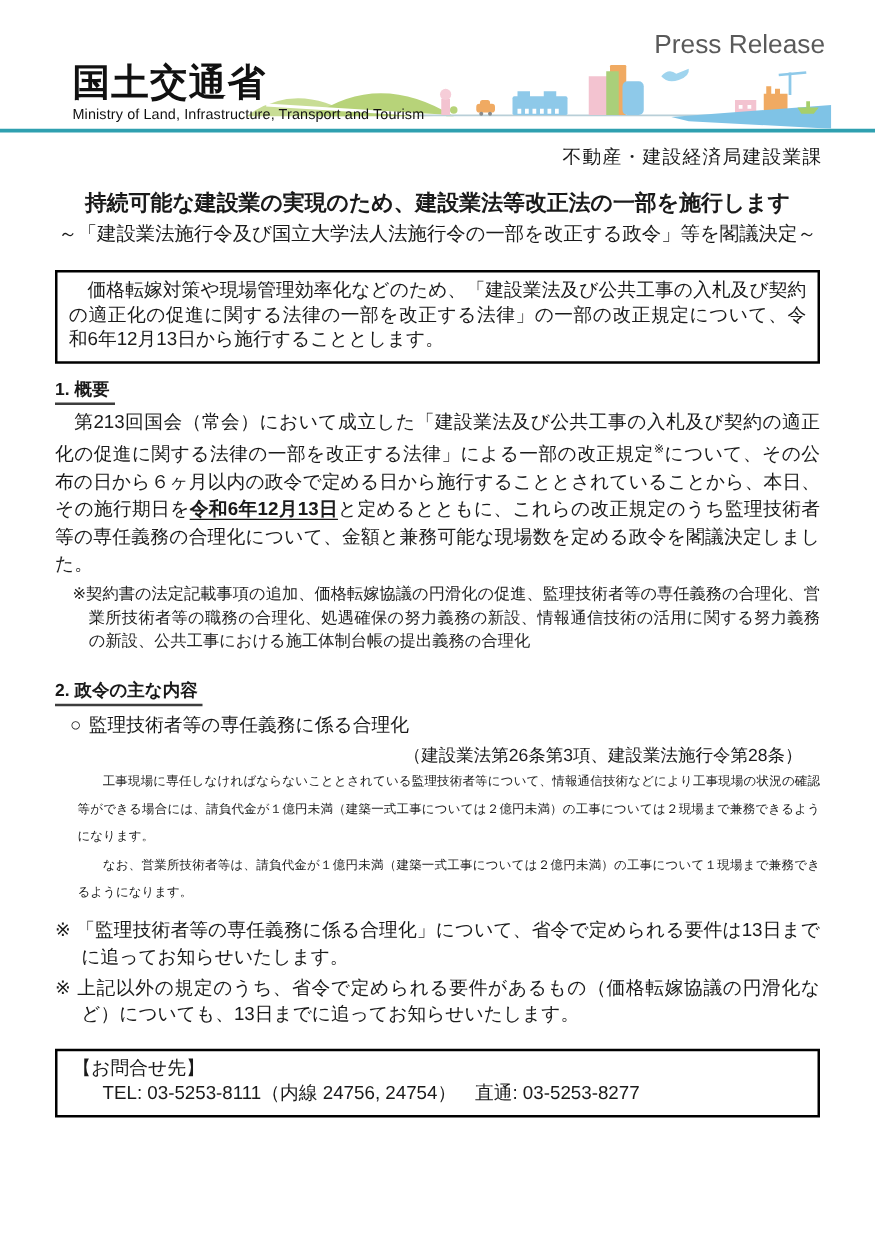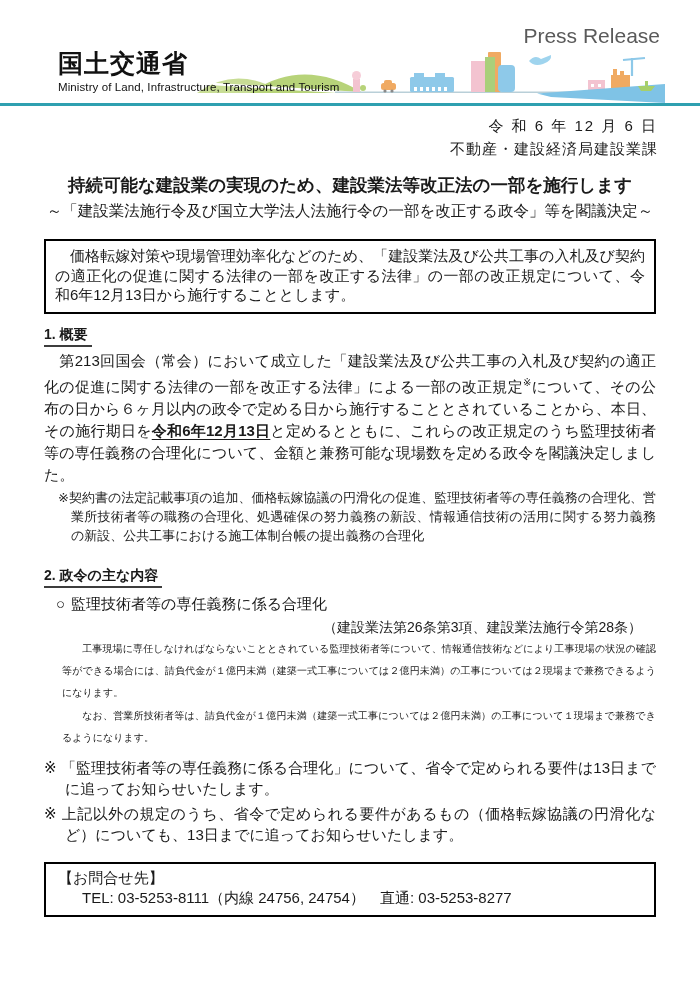--- a/index.html
+++ b/index.html
@@ -7,21 +7,21 @@
   body {
     width:700px; height:991px;
     font-family:"Liberation Sans","DejaVu Sans",sans-serif;
     color:#1a1a1a;
   }
   .page { position:relative; width:700px; height:991px; overflow:hidden; background:#fff; }
 
   
   .header { position:relative; height:106px; }
   .logo-block { position:absolute; left:58px; top:50px; z-index:2; }
-  .logo-jp { font-size:25px; font-weight:bold; color:#111; letter-spacing:1px; line-height:1.1; }
+  .logo-jp { font-size:30px; font-weight:bold; color:#111; letter-spacing:1px; line-height:1.1; }
   .logo-en { font-size:11.5px; color:#111; margin-top:3px; letter-spacing:0.1px; }
   .press-release { position:absolute; right:40px; top:24px; font-size:21px; color:#5a5a5a; z-index:2; }
   .illustration { position:absolute; left:195px; top:48px; width:470px; height:55px; z-index:1; }
   .header-divider { position:absolute; left:0; bottom:0; width:700px; height:3px; background:#2fa0b0; }
 
   
   .meta { text-align:right; padding-right:42px; margin-top:9px; }
   .meta-date { font-size:15px; letter-spacing:2px; line-height:21px; }
   .meta-dept { font-size:15px; letter-spacing:1px; line-height:21px; margin-top:2px; }
 
@@ -142,21 +142,20 @@
       <g>
         <path d="M443,38 L460,38 L456,43 L446,43 Z" fill="#a6cf6b"></path>
         <rect x="450" y="33" width="3" height="6" fill="#a6cf6b"></rect>
       </g>
     </svg>
 
     <div class="header-divider"></div>
   </div>
 
   <div class="meta">
-    <div class="meta-date">令 和 6 年 12 月 6 日</div>
     <div class="meta-dept">不動産・建設経済局建設業課</div>
   </div>
 
   <div class="title">持続可能な建設業の実現のため、建設業法等改正法の一部を施行します</div>
   <div class="subtitle">～「建設業法施行令及び国立大学法人法施行令の一部を改正する政令」等を閣議決定～</div>
 
   <div class="summary-box">　価格転嫁対策や現場管理効率化などのため、「建設業法及び公共工事の入札及び契約の適正化の促進に関する法律の一部を改正する法律」の一部の改正規定について、令和6年12月13日から施行することとします。</div>
 
   <div class="section">
     <div class="section-heading">1. 概要</div>

